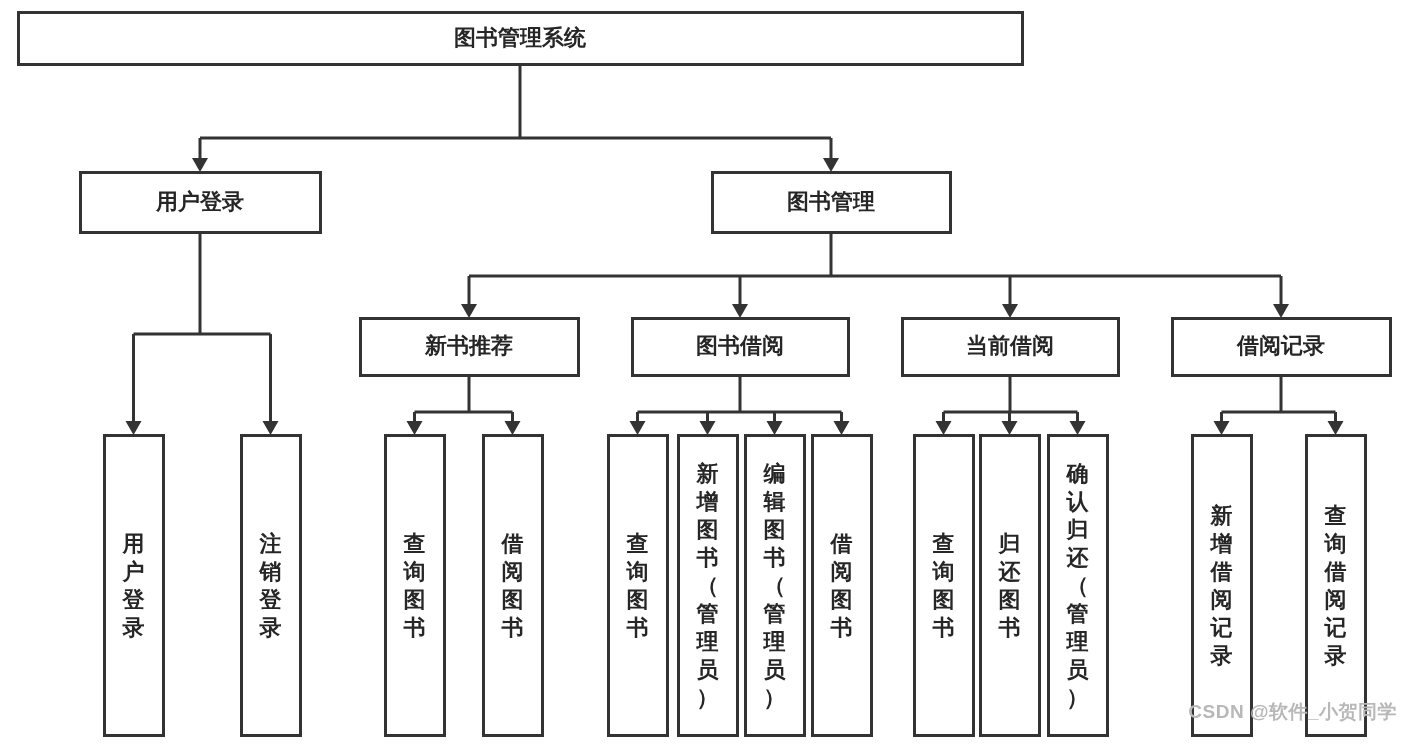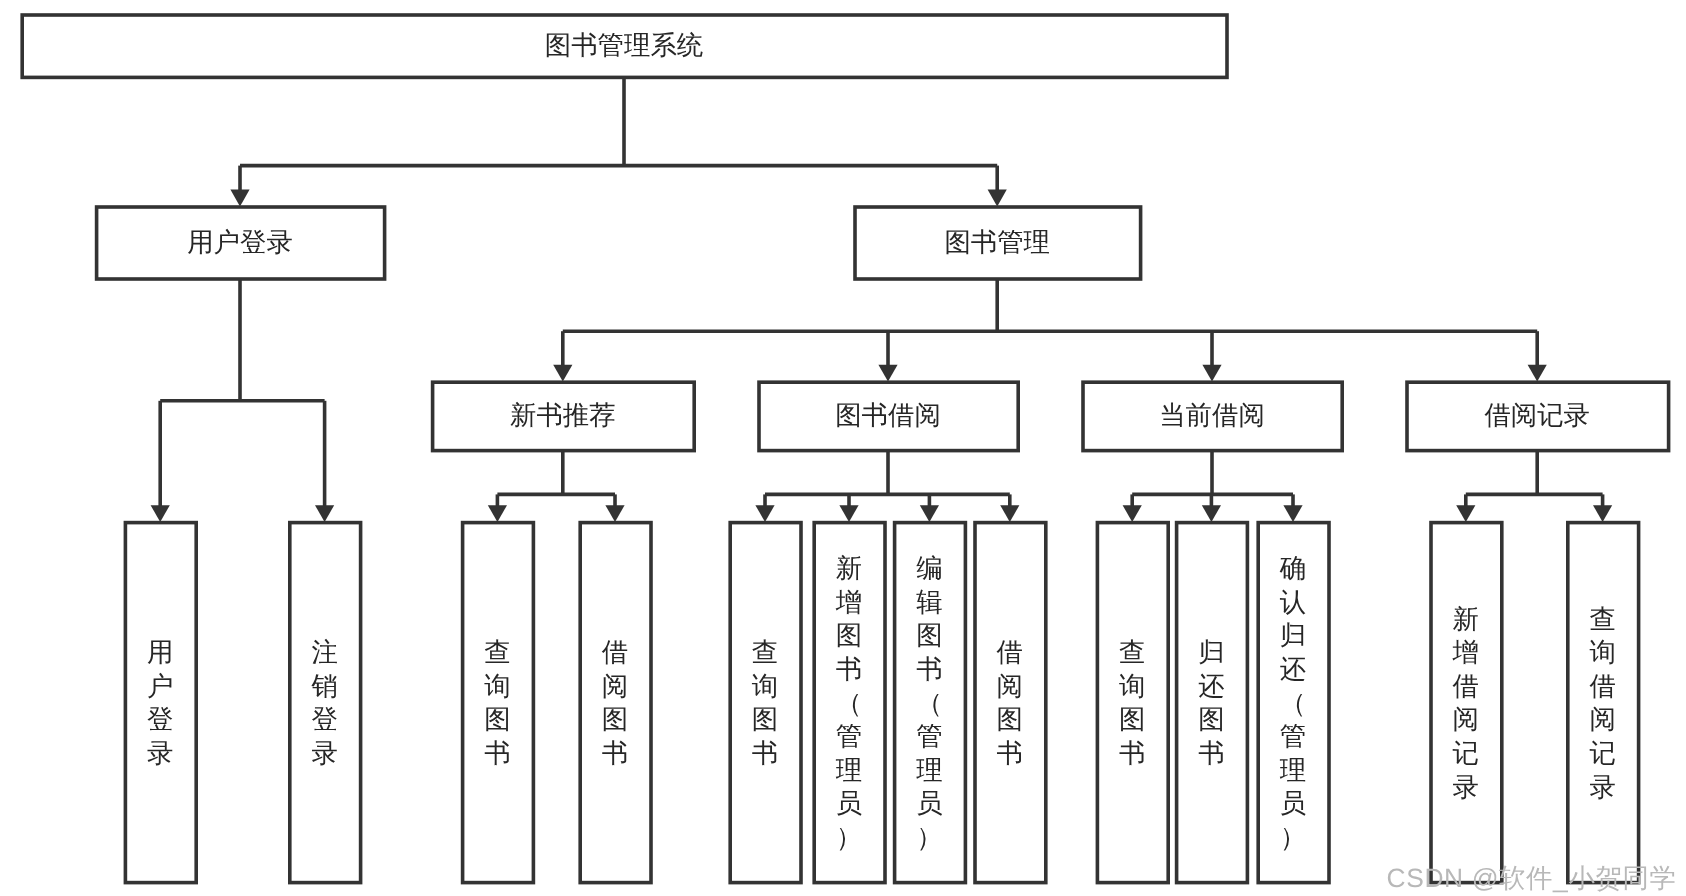--- a/index.html
+++ b/index.html
@@ -1,36 +1,36 @@
 <!DOCTYPE html>
 <html><head>
 <meta charset="utf-8">
 <style>
   html,body{margin:0;padding:0;background:#ffffff;}
   body{
     font-family:"Liberation Sans","DejaVu Sans",sans-serif;
     width:1405px;height:747px;overflow:hidden;position:relative;
   }
-  #diagram-root{position:relative;width:1405px;height:747px;background:#fff;}
+  #diagram-root{position:relative;width:1405px;height:747px;background:#fff;font-weight:bold;}
   svg#tree{position:absolute;left:0;top:0;width:1405px;height:747px;display:block;}
   .node-rect{fill:#ffffff;stroke:#333333;stroke-width:3;}
   .conn{stroke:#333333;stroke-width:3;fill:none;stroke-linecap:butt;}
   .arrow-head{fill:#333333;stroke:none;}
   .node-label{
     font-family:"Liberation Sans","DejaVu Sans",sans-serif;
     fill:#262626;
     text-anchor:middle;
     dominant-baseline:middle;
   }
   .label-h{font-size:22px;}
   .label-v{font-size:22px;}
   .watermark{
-    position:absolute;right:8px;bottom:0;
+    position:absolute;right:8px;bottom:22px;
     font-family:"Liberation Sans","DejaVu Sans",sans-serif;
-    font-size:22px;color:#b8b8b8;letter-spacing:0.5px;
+    font-size:19px;color:#b8b8b8;letter-spacing:0.5px;
     white-space:nowrap;pointer-events:none;
   }
 </style>
 </head>
 <body>
 
 <div id="diagram-root">
 
   <svg id="tree" viewBox="0 0 1405 747">
     <g id="connectors">

